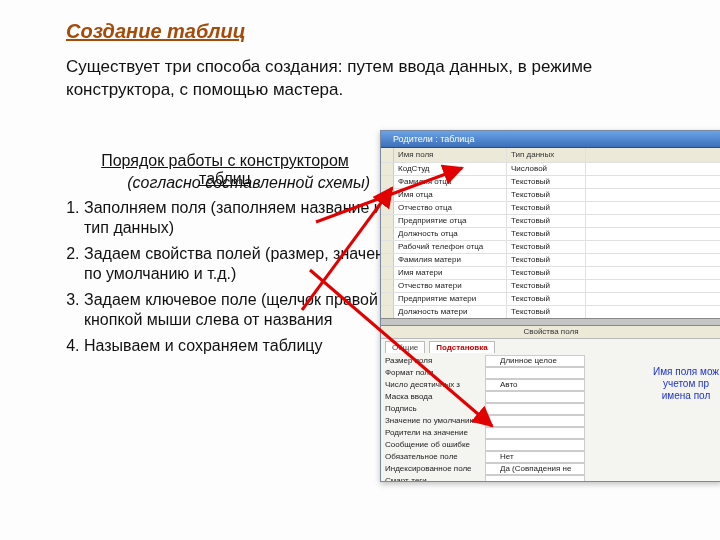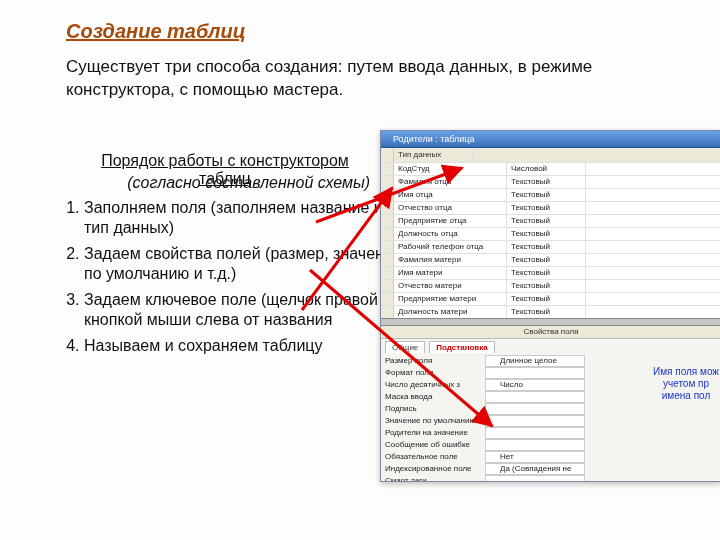--- a/index.html
+++ b/index.html
@@ -157,20 +157,21 @@
     <li>Задаем свойства полей (размер, значение по умолчанию и т.д.)</li>
     <li>Задаем ключевое поле (щелчок правой кнопкой мыши слева от названия</li>
     <li>Называем и сохраняем таблицу</li>
   </ol>
 
 <div id="shot">
   <div class="titlebar">Родители : таблица</div>
   <div id="grid-area">
     <div class="hdr-row">
       <div class="selcol"></div>
+      <div class="col-name">Имя поля</div>
       <div class="col-type">Тип данных</div>
     </div>
     <div id="rows-container">
         <div class="row">
           <div class="selcol"></div>
           <div class="col-name">КодСтуд</div>
           <div class="col-type">Числовой</div>
           <div class="col-desc"></div>
         </div>
         <div class="row">
@@ -252,21 +253,21 @@
         <div class="prow">
           <div class="plabel">Размер поля</div>
           <div class="pval">Длинное целое</div>
         </div>
         <div class="prow">
           <div class="plabel">Формат поля</div>
           <div class="pval"></div>
         </div>
         <div class="prow">
           <div class="plabel">Число десятичных з</div>
-          <div class="pval">Число</div>
+          <div class="pval">Авто</div>
         </div>
         <div class="prow">
           <div class="plabel">Маска ввода</div>
           <div class="pval"></div>
         </div>
         <div class="prow">
           <div class="plabel">Подпись</div>
           <div class="pval"></div>
         </div>
         <div class="prow">

